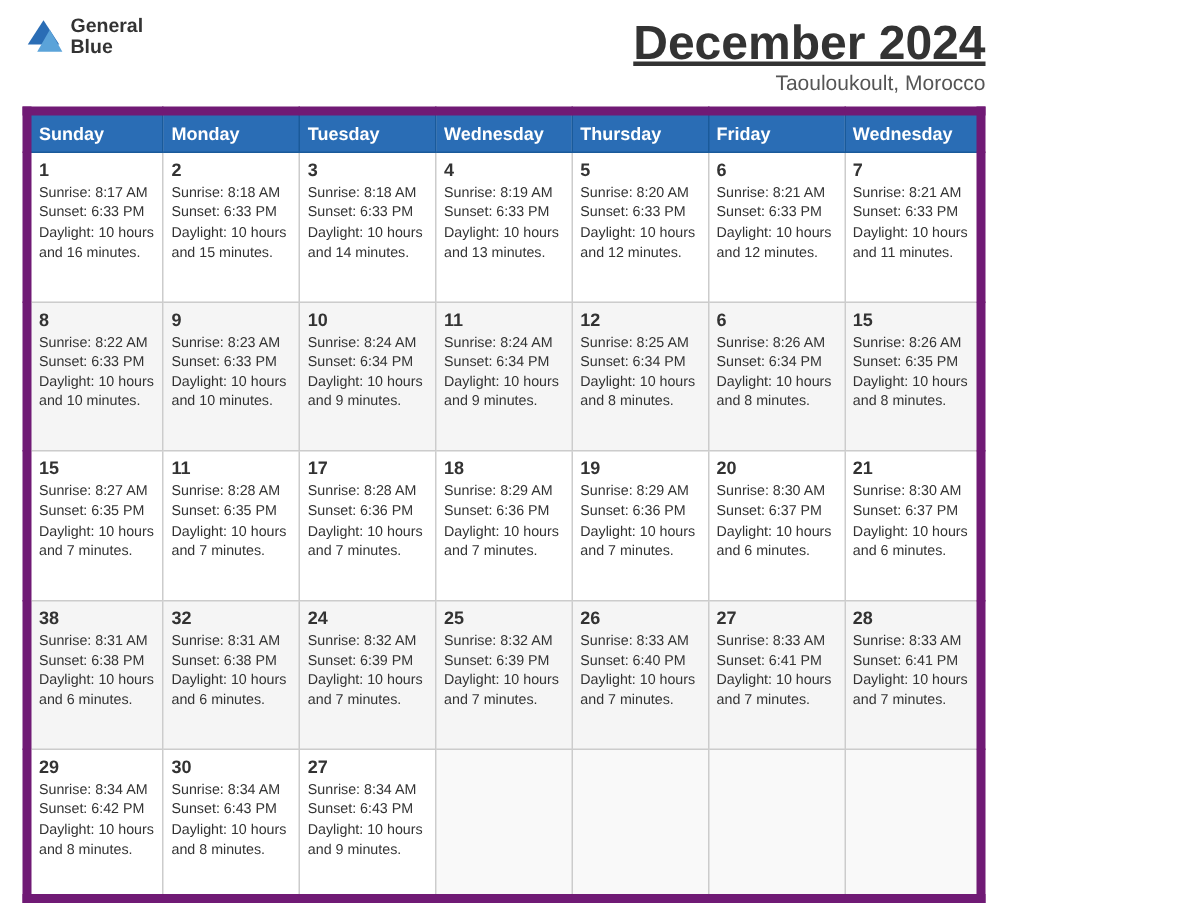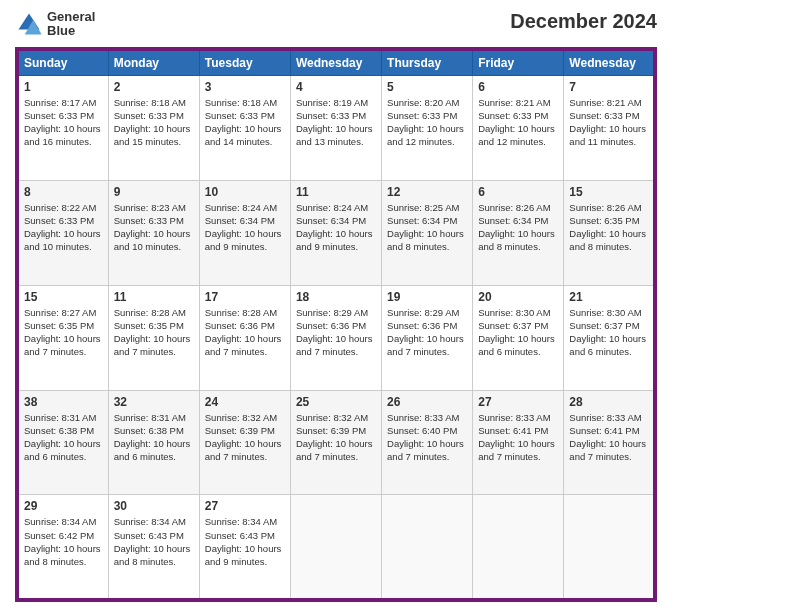--- a/index.html
+++ b/index.html
@@ -37,31 +37,32 @@
       color: #333;
     }
     .logo-icon {
       width: 28px;
       height: 28px;
     }
     .title-block {
       text-align: right;
     }
     .month-title {
-      font-size: 20px;
+      font-size: 32px;
       font-weight: bold;
       color: #333;
+      text-decoration: underline;
     }
     .location {
       font-size: 14px;
       color: #555;
     }
     .calendar {
       flex: 1;
-      border: 4px solid #701a75;
+      border: 6px solid #701a75;
       border-collapse: collapse;
       width: 100%;
       table-layout: fixed;
     }
     .calendar th {
       background: #2a6db5;
       color: #fff;
       text-align: left;
       padding: 5px 5px;
       font-size: 12px;
@@ -103,20 +104,21 @@
         <polygon points="20,5 35,28 5,28" fill="#2a6db5"></polygon>
         <polygon points="26,14 38,35 14,35" fill="#5ba3d9"></polygon>
       </svg>
       <div class="logo-text">
         <span>General</span>
         <span>Blue</span>
       </div>
     </div>
     <div class="title-block">
       <div class="month-title">December 2024</div>
+      <div class="location">Taouloukoult, Morocco</div>
     </div>
   </div>
 
   <table class="calendar" id="cal-table">
     <thead id="cal-head">
         <tr>
           <th>Sunday</th>
           <th>Monday</th>
           <th>Tuesday</th>
           <th>Wednesday</th>

